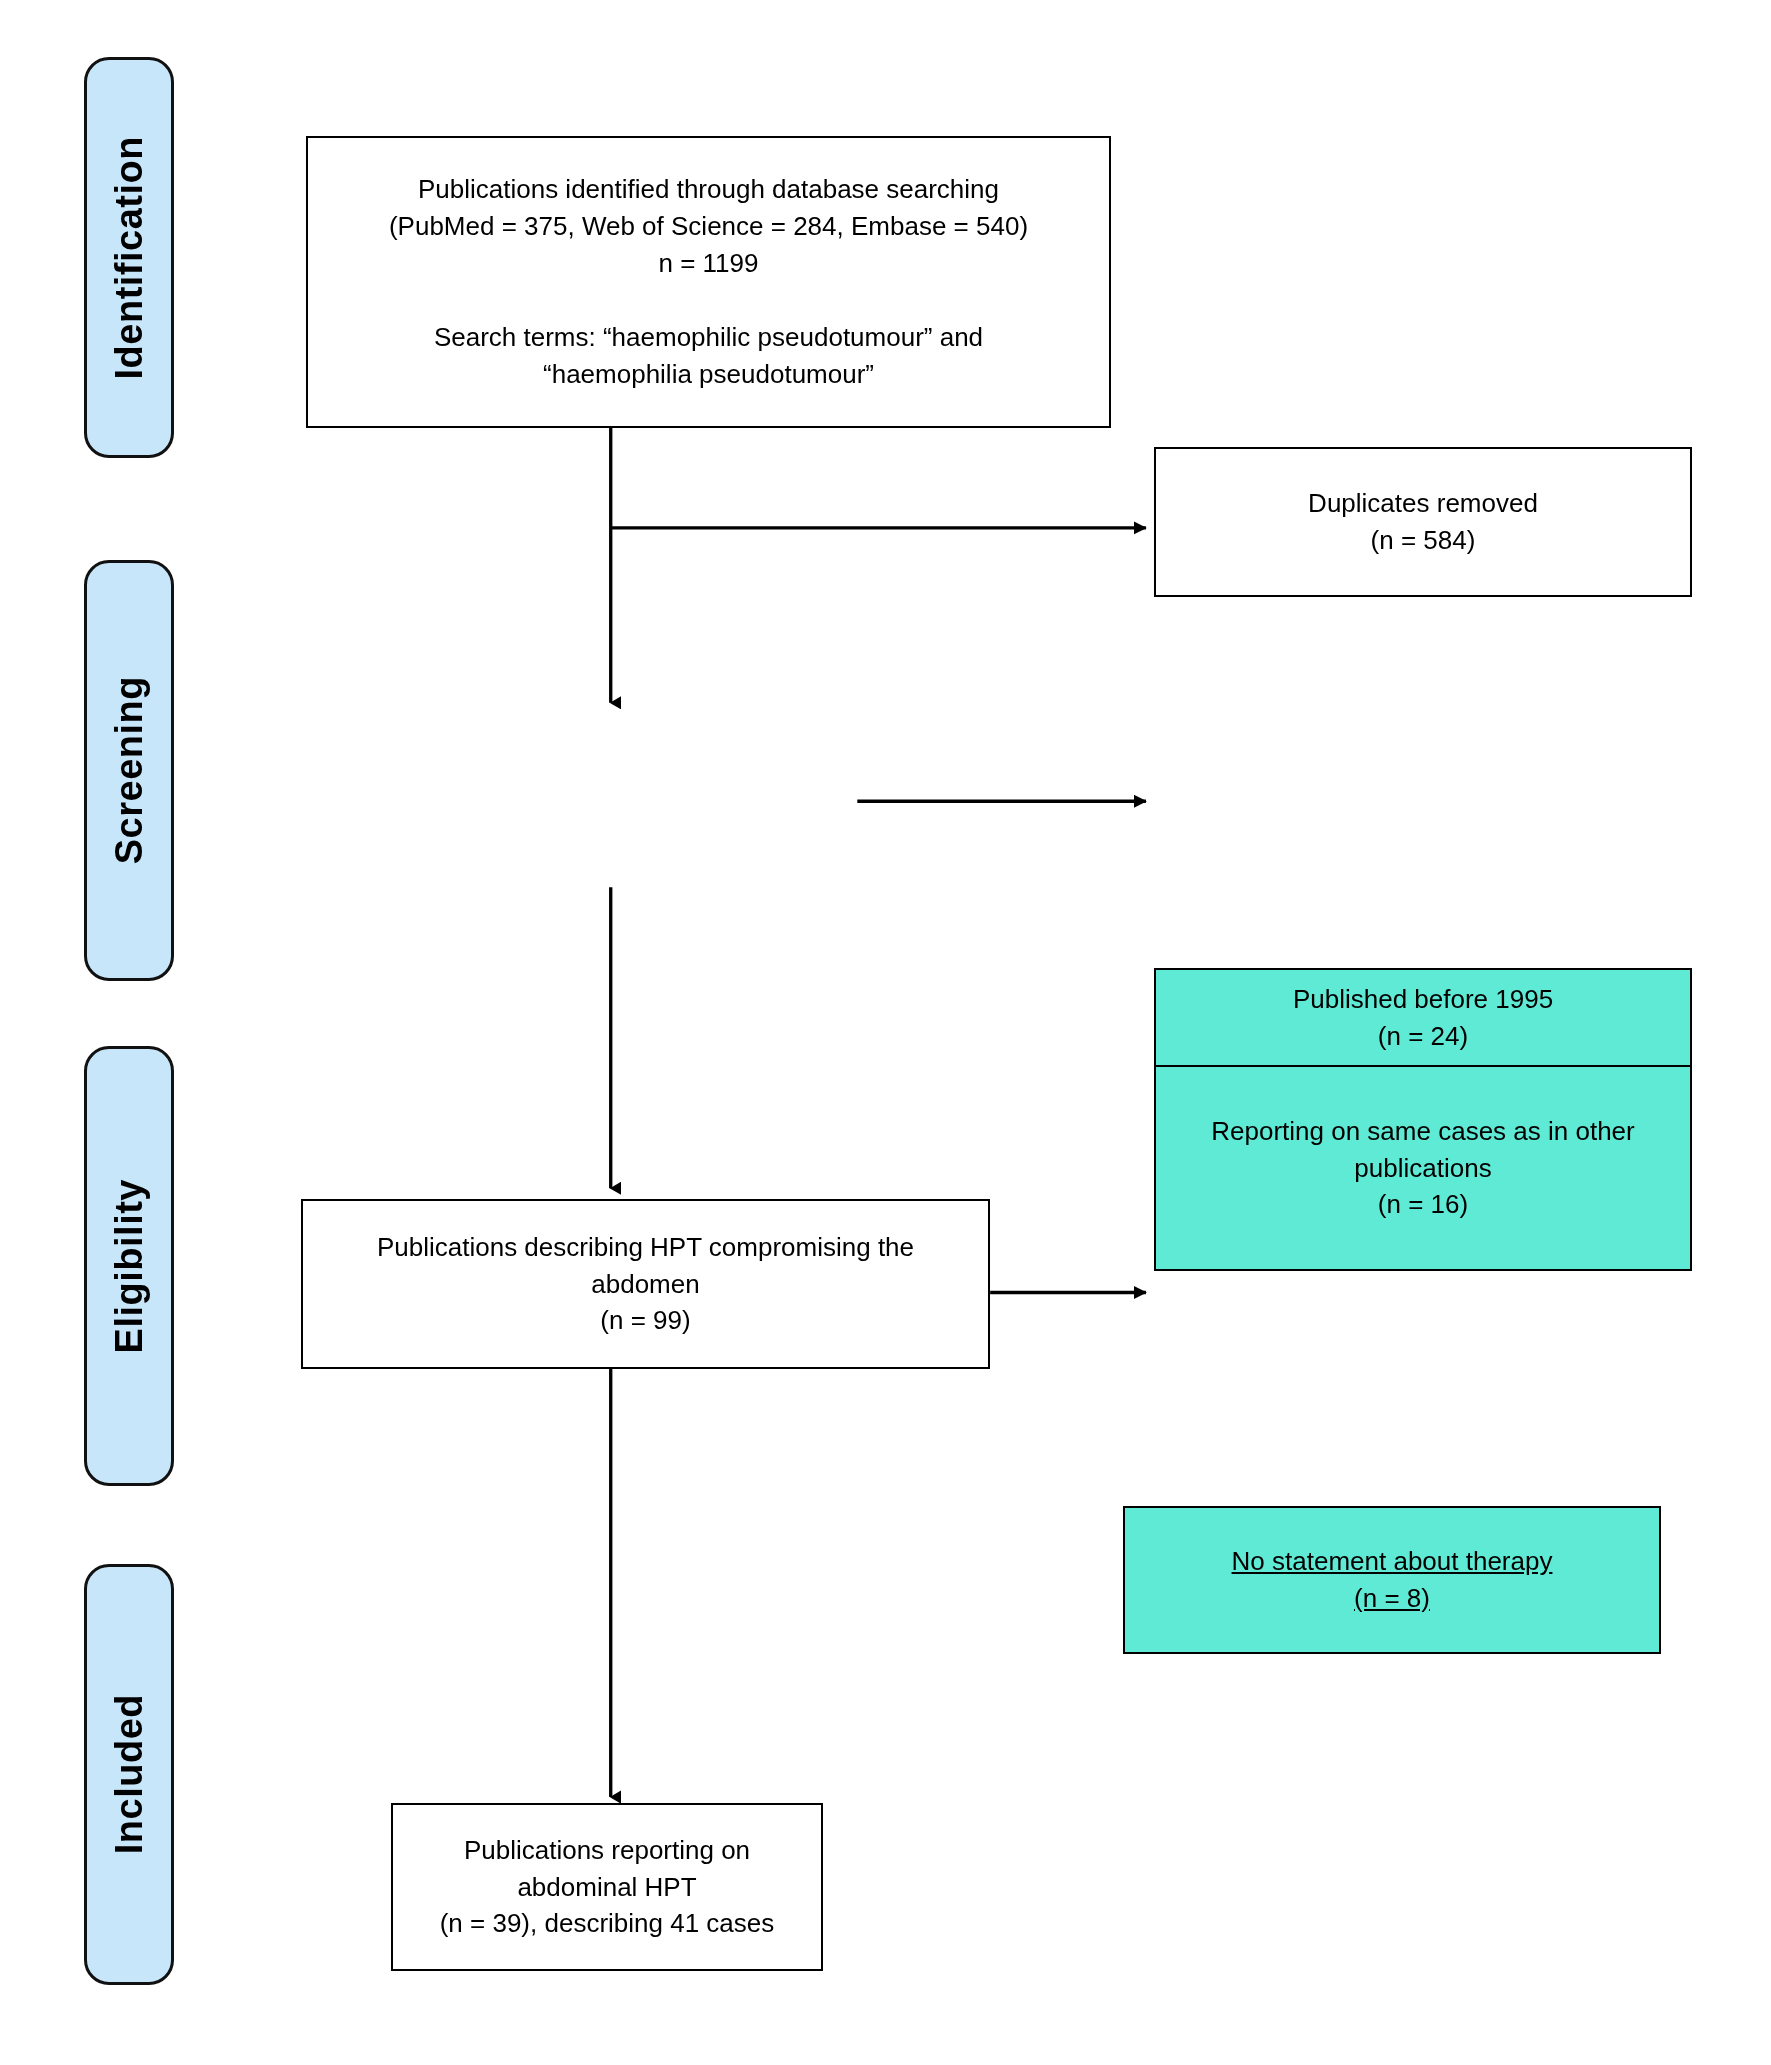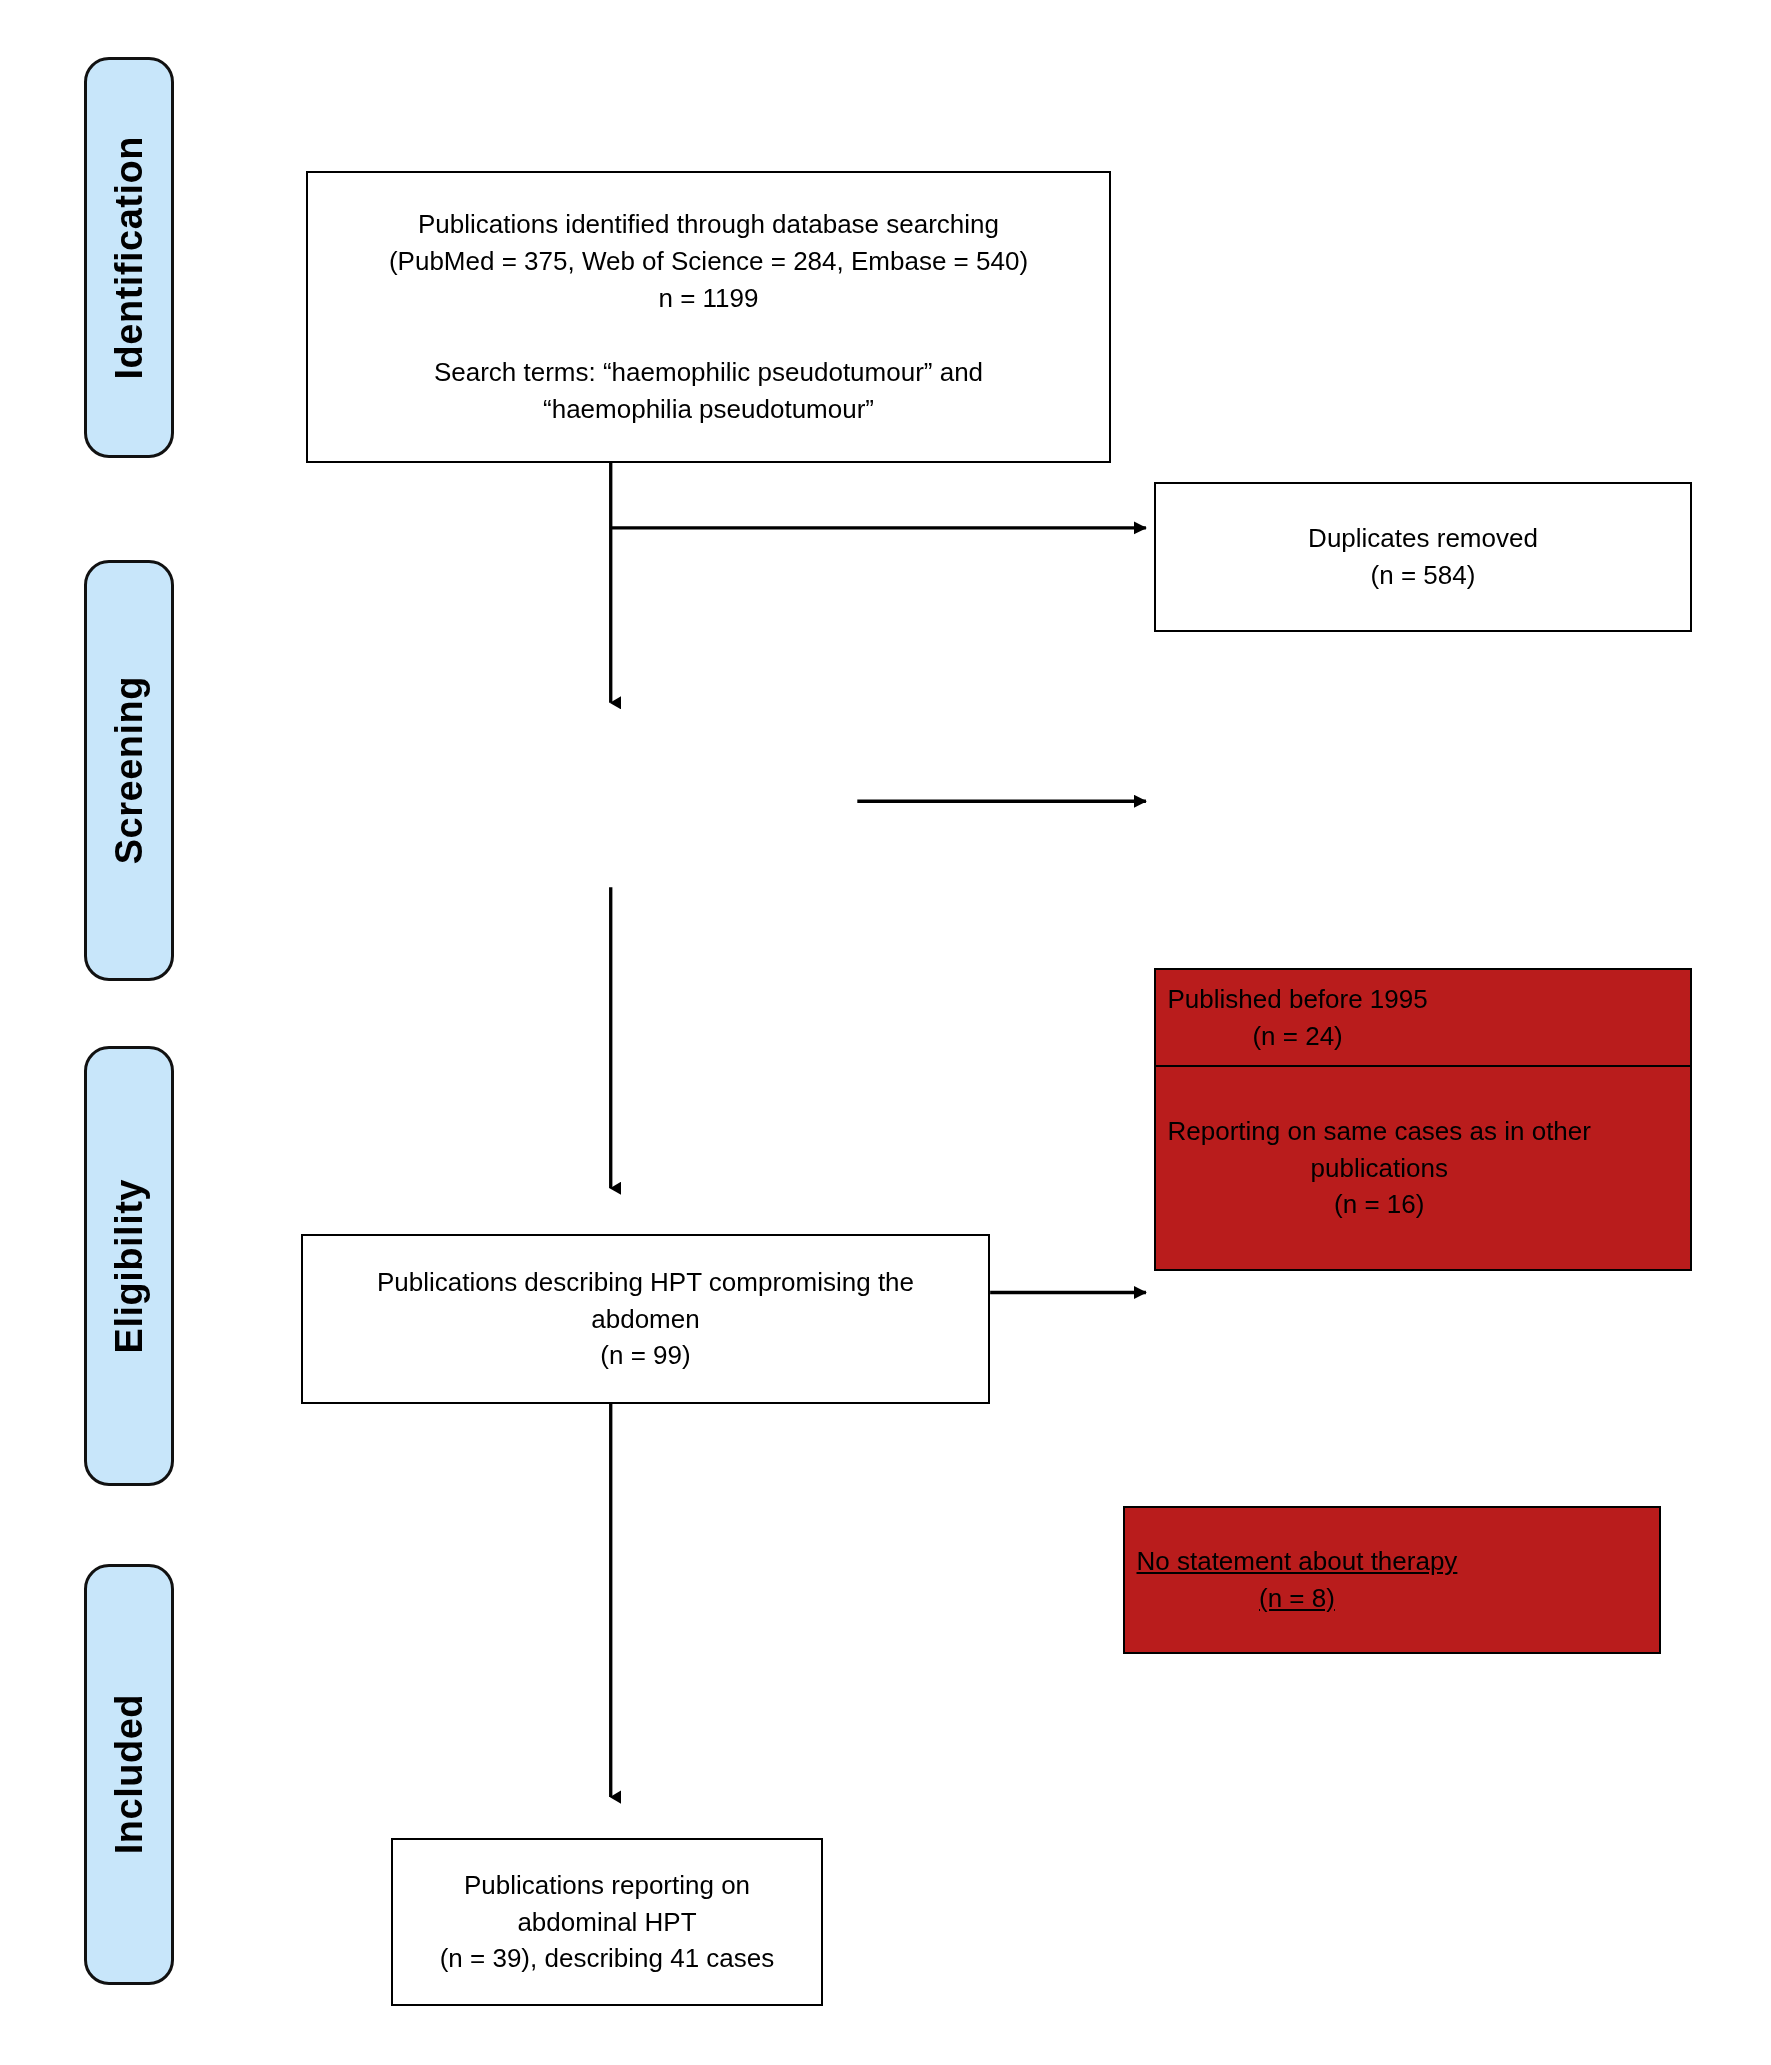--- a/index.html
+++ b/index.html
@@ -42,39 +42,38 @@
   
   .flow-box {
     position: absolute;
     box-sizing: border-box;
     background: #ffffff;
     border: 2.9px solid #000000;
     display: flex;
     align-items: center;
     justify-content: center;
     text-align: center;
-    margin-top: 35px;
   }
   .flow-box .box-text {
     font-size: 26px;
     line-height: 1.42;
     color: #000000;
     padding: 0 13.4px;
     white-space: pre-line;
   }
 
   
   .stack-box {
     position: absolute;
     box-sizing: border-box;
-    background: #b91c1c;
+    background: #5eead4;
     border: 2.9px solid #000000;
     display: flex;
     align-items: center;
-    justify-content: flex-start;
+    justify-content: center;
     text-align: center;
   }
   .stack-box .box-text {
     font-size: 26px;
     line-height: 1.42;
     color: #000000;
     padding: 0 11.5px;
     white-space: pre-line;
   }
 

